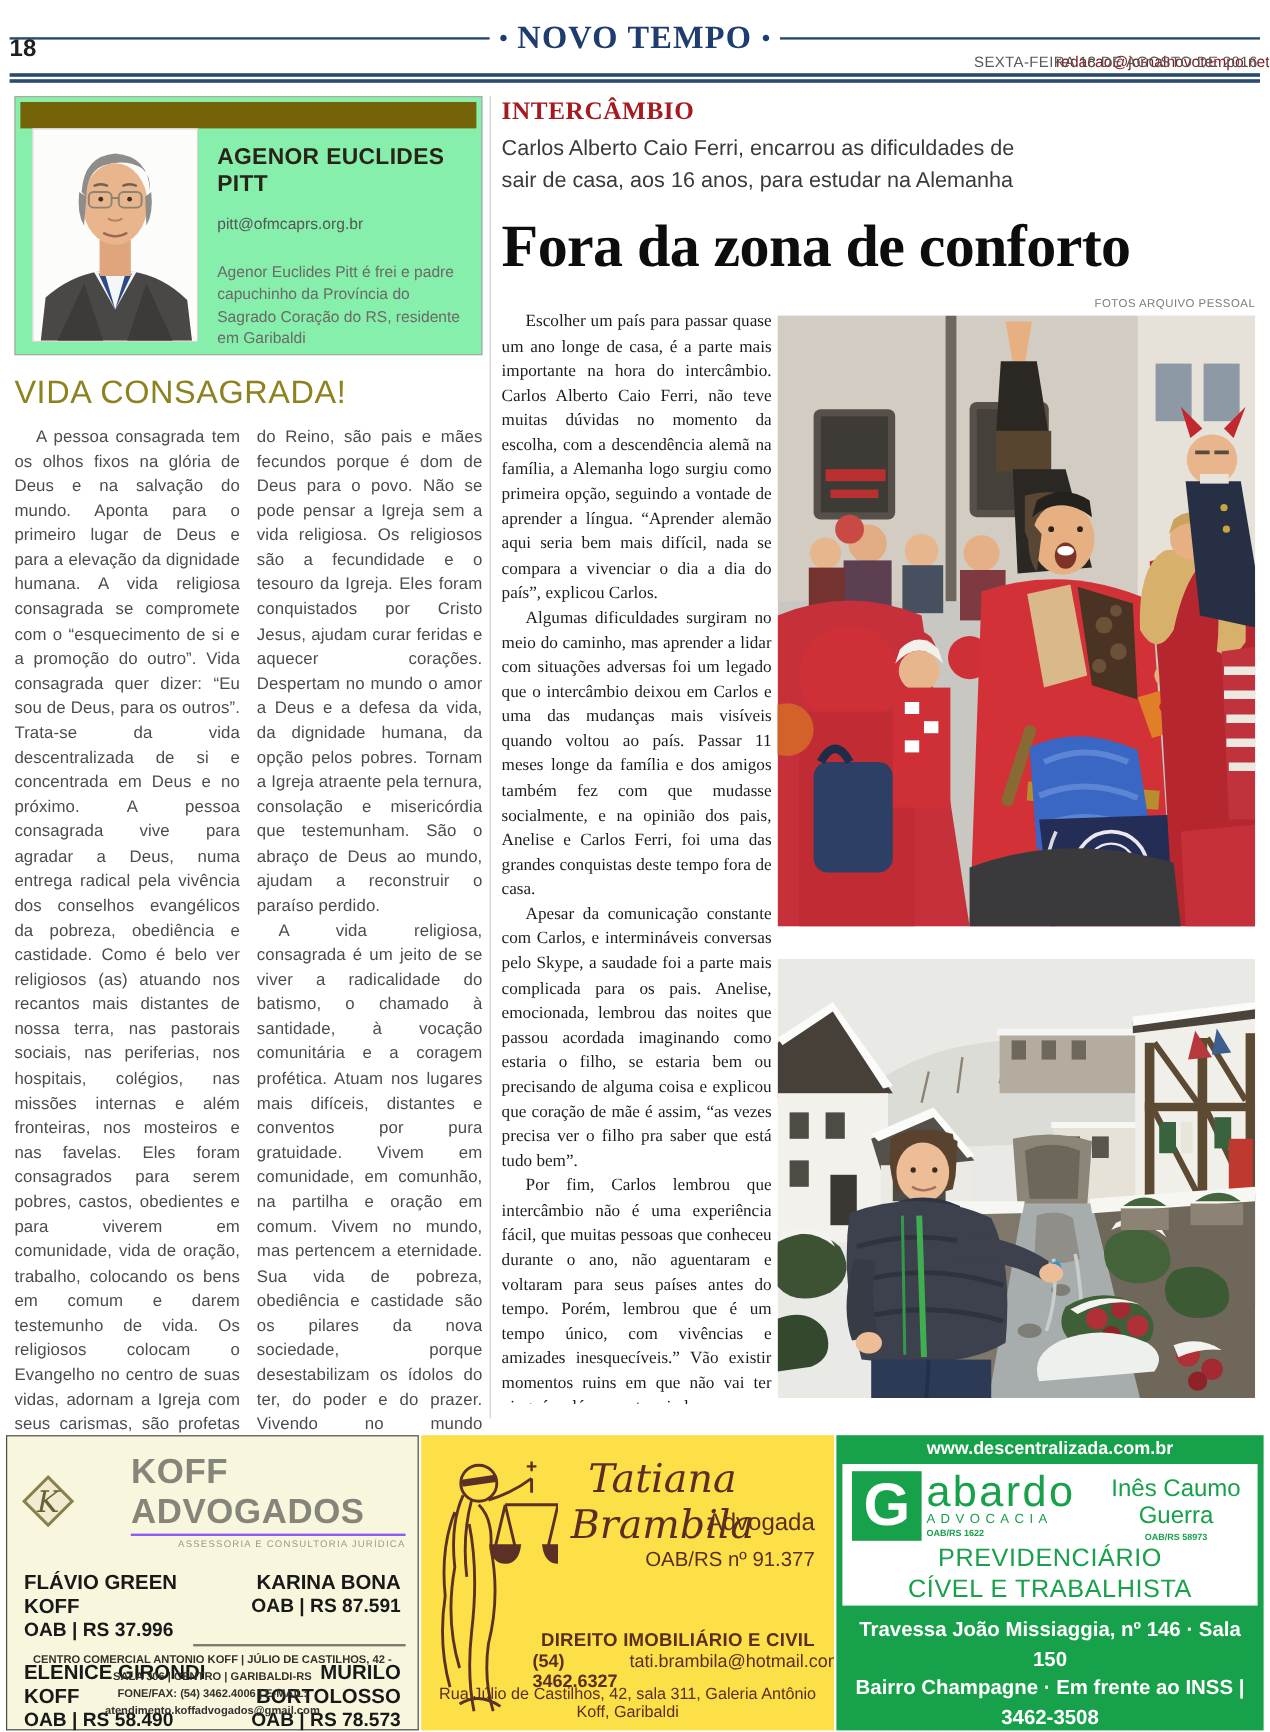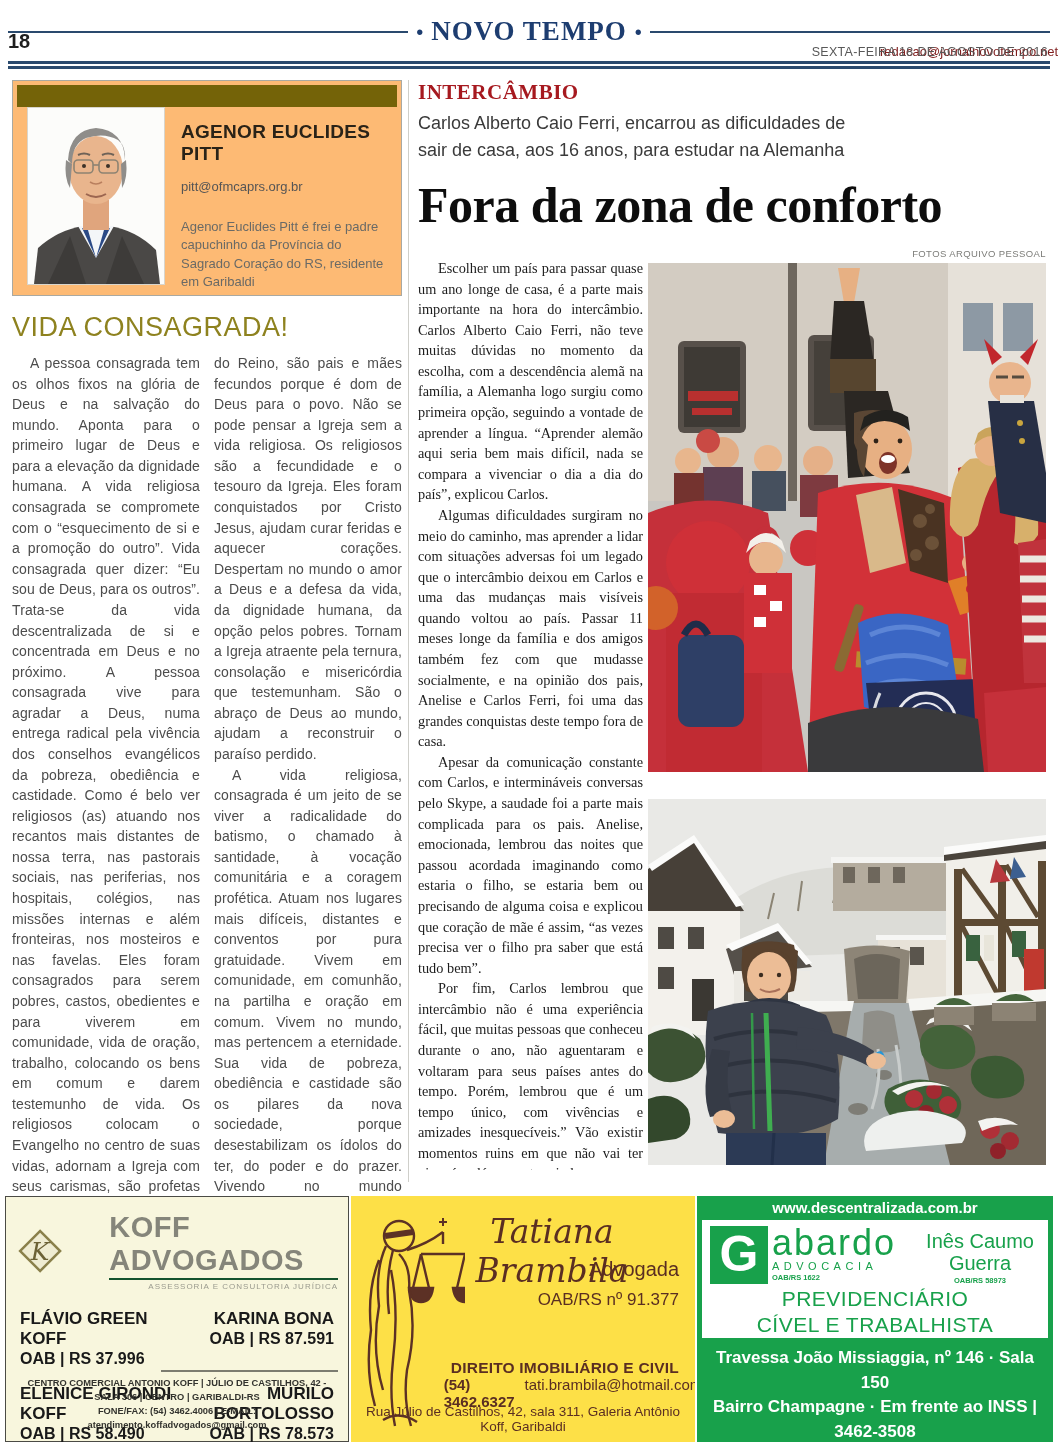--- a/index.html
+++ b/index.html
@@ -12,21 +12,21 @@
   .mast-rule { flex:1; height:2px; background:#2a4a6e; }
   .mast-bullet { color:#1d3d70; font-size:20px; line-height:1; }
   .mast-title { font-family:"Liberation Serif", serif; font-weight:bold; font-size:27px; color:#1d3d70; letter-spacing:1px; }
   .pagenum { position:absolute; top:30px; left:8px; font-weight:bold; font-size:20px; color:#1f1f1f; }
   .email-head { position:absolute; top:44px; left:0; right:0; text-align:right; font-size:13px; color:#7f1d1d; }
   .date-head { position:absolute; top:45px; right:10px; font-size:12.5px; color:#585858; letter-spacing:.3px; }
   .double-rule { position:absolute; top:61px; left:8px; right:8px; height:8px; border-top:3px solid #2a4a6e; border-bottom:3px solid #2a4a6e; }
 
   
   .left-col { position:absolute; left:12px; top:80px; width:390px; }
-  .profile-card { border:1px solid #a9a9a2; background:#fdba74; height:216px; position:relative; }
+  .profile-card { border:1px solid #a9a9a2; background:#86efac; height:216px; position:relative; }
   .profile-bar { height:22px; background:#746308; margin:4px 4px 0 4px; }
   .profile-photo { position:absolute; left:14px; top:26px; width:138px; height:178px; background:#fff; border:1px solid #d8d5cc; }
   .profile-text { position:absolute; left:168px; top:40px; right:12px; }
   .profile-name { font-size:19px; font-weight:bold; color:#2a2318; letter-spacing:.3px; }
   .profile-email { font-size:13px; color:#555; margin-top:14px; }
   .profile-bio { font-size:13px; color:#6a6a66; line-height:1.42; margin-top:24px; }
   .vida-title { margin:16px 0 10px 0; font-size:27px; font-weight:normal; color:#8e821f; letter-spacing:.5px; }
   .left-article { height:852px; column-count:2; column-gap:14px; overflow:hidden;
                   font-size:14px; line-height:1.47; color:#4c4c4c; text-align:justify; letter-spacing:.1px; }
   .left-article p { text-indent:18px; }
@@ -45,21 +45,21 @@
   .photo-frame { display:block; }
   .photo-gap { height:27px; }
 
   
   .ads { position:absolute; left:5px; top:1196px; width:1048px; height:246px; display:flex; gap:2px; }
 
   
   .ad-koff { width:344px; background:#f8f6dd; border:1px solid #4b4b45; padding:8px 10px; position:relative; }
   .koff-logo-row { display:flex; align-items:center; justify-content:center; margin-top:6px; }
   .koff-title-wrap { margin-left:6px; }
-  .koff-title { font-size:29px; font-weight:600; color:#85857a; letter-spacing:.5px; border-bottom:2px solid #14532d; padding-bottom:1px;margin-left:39px; }
+  .koff-title { font-size:29px; font-weight:600; color:#85857a; letter-spacing:.5px; border-bottom:2px solid #8b5cf6; padding-bottom:1px;margin-left:39px; }
   .koff-tagline { font-size:8px; color:#9a9a8e; letter-spacing:1px; text-align:right; margin-top:2px; }
   .koff-grid { display:grid; grid-template-columns:1fr 1fr; margin-top:18px; row-gap:16px; }
   .koff-cell-l { text-align:left; padding-left:4px; }
   .koff-cell-r { text-align:right; padding-right:4px; }
   .koff-name { font-size:17px; font-weight:bold; color:#191919; }
   .koff-oab { font-size:16px; font-weight:bold; color:#191919; margin-top:1px; }
   .koff-footer { position:absolute; left:10px; right:10px; bottom:8px; text-align:center; }
   .koff-footer-rule { width:55%; margin-left:45%; height:2px; background:#7c7c70; margin-bottom:5px; }
   .koff-addr { font-size:9.3px; font-weight:bold; color:#33332e; line-height:1.5; }
 

